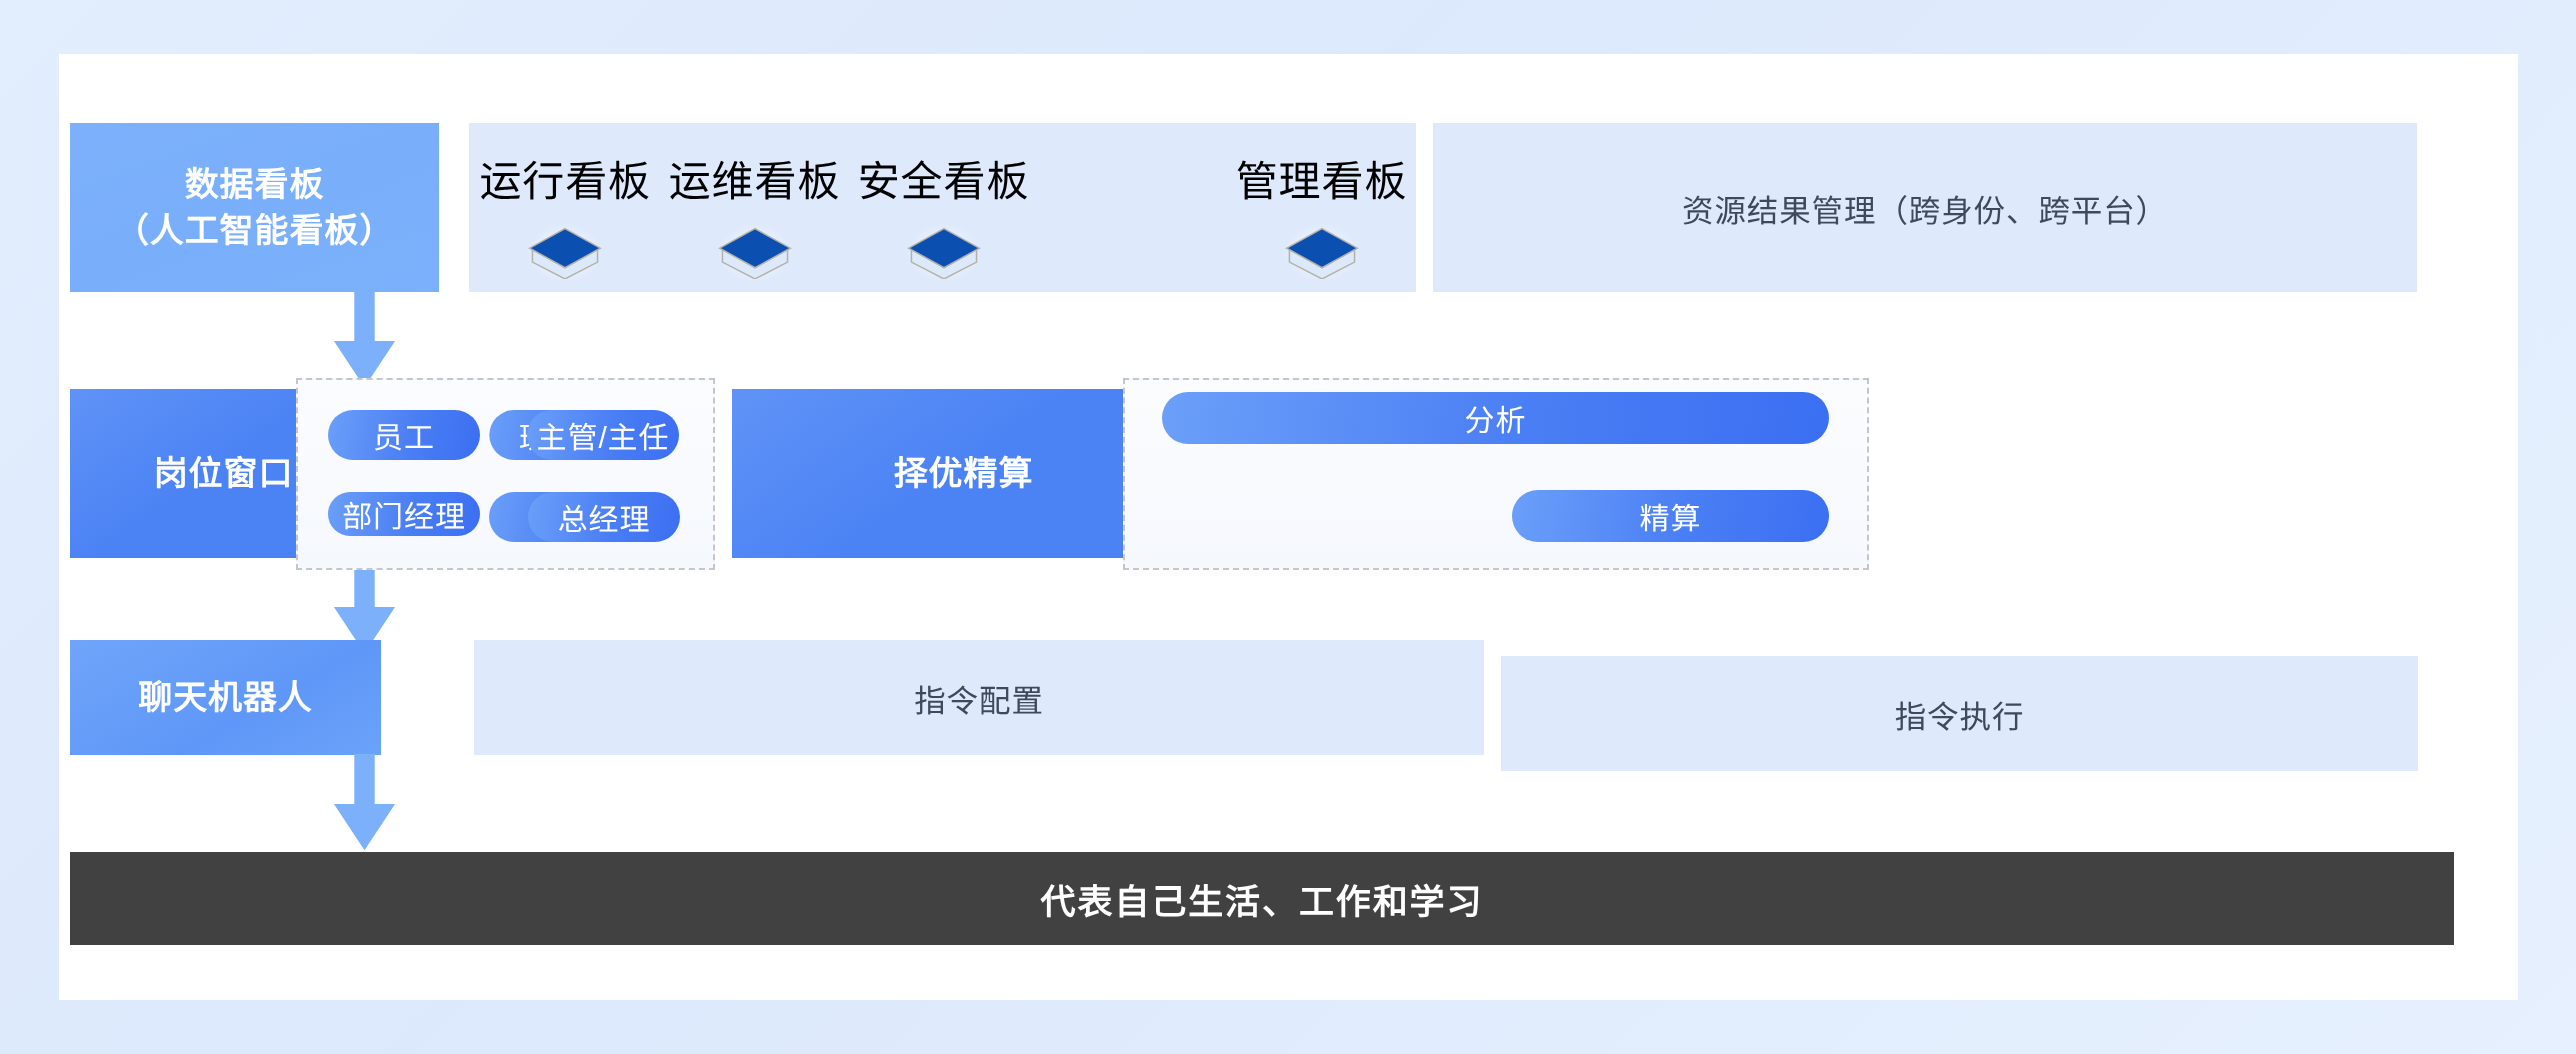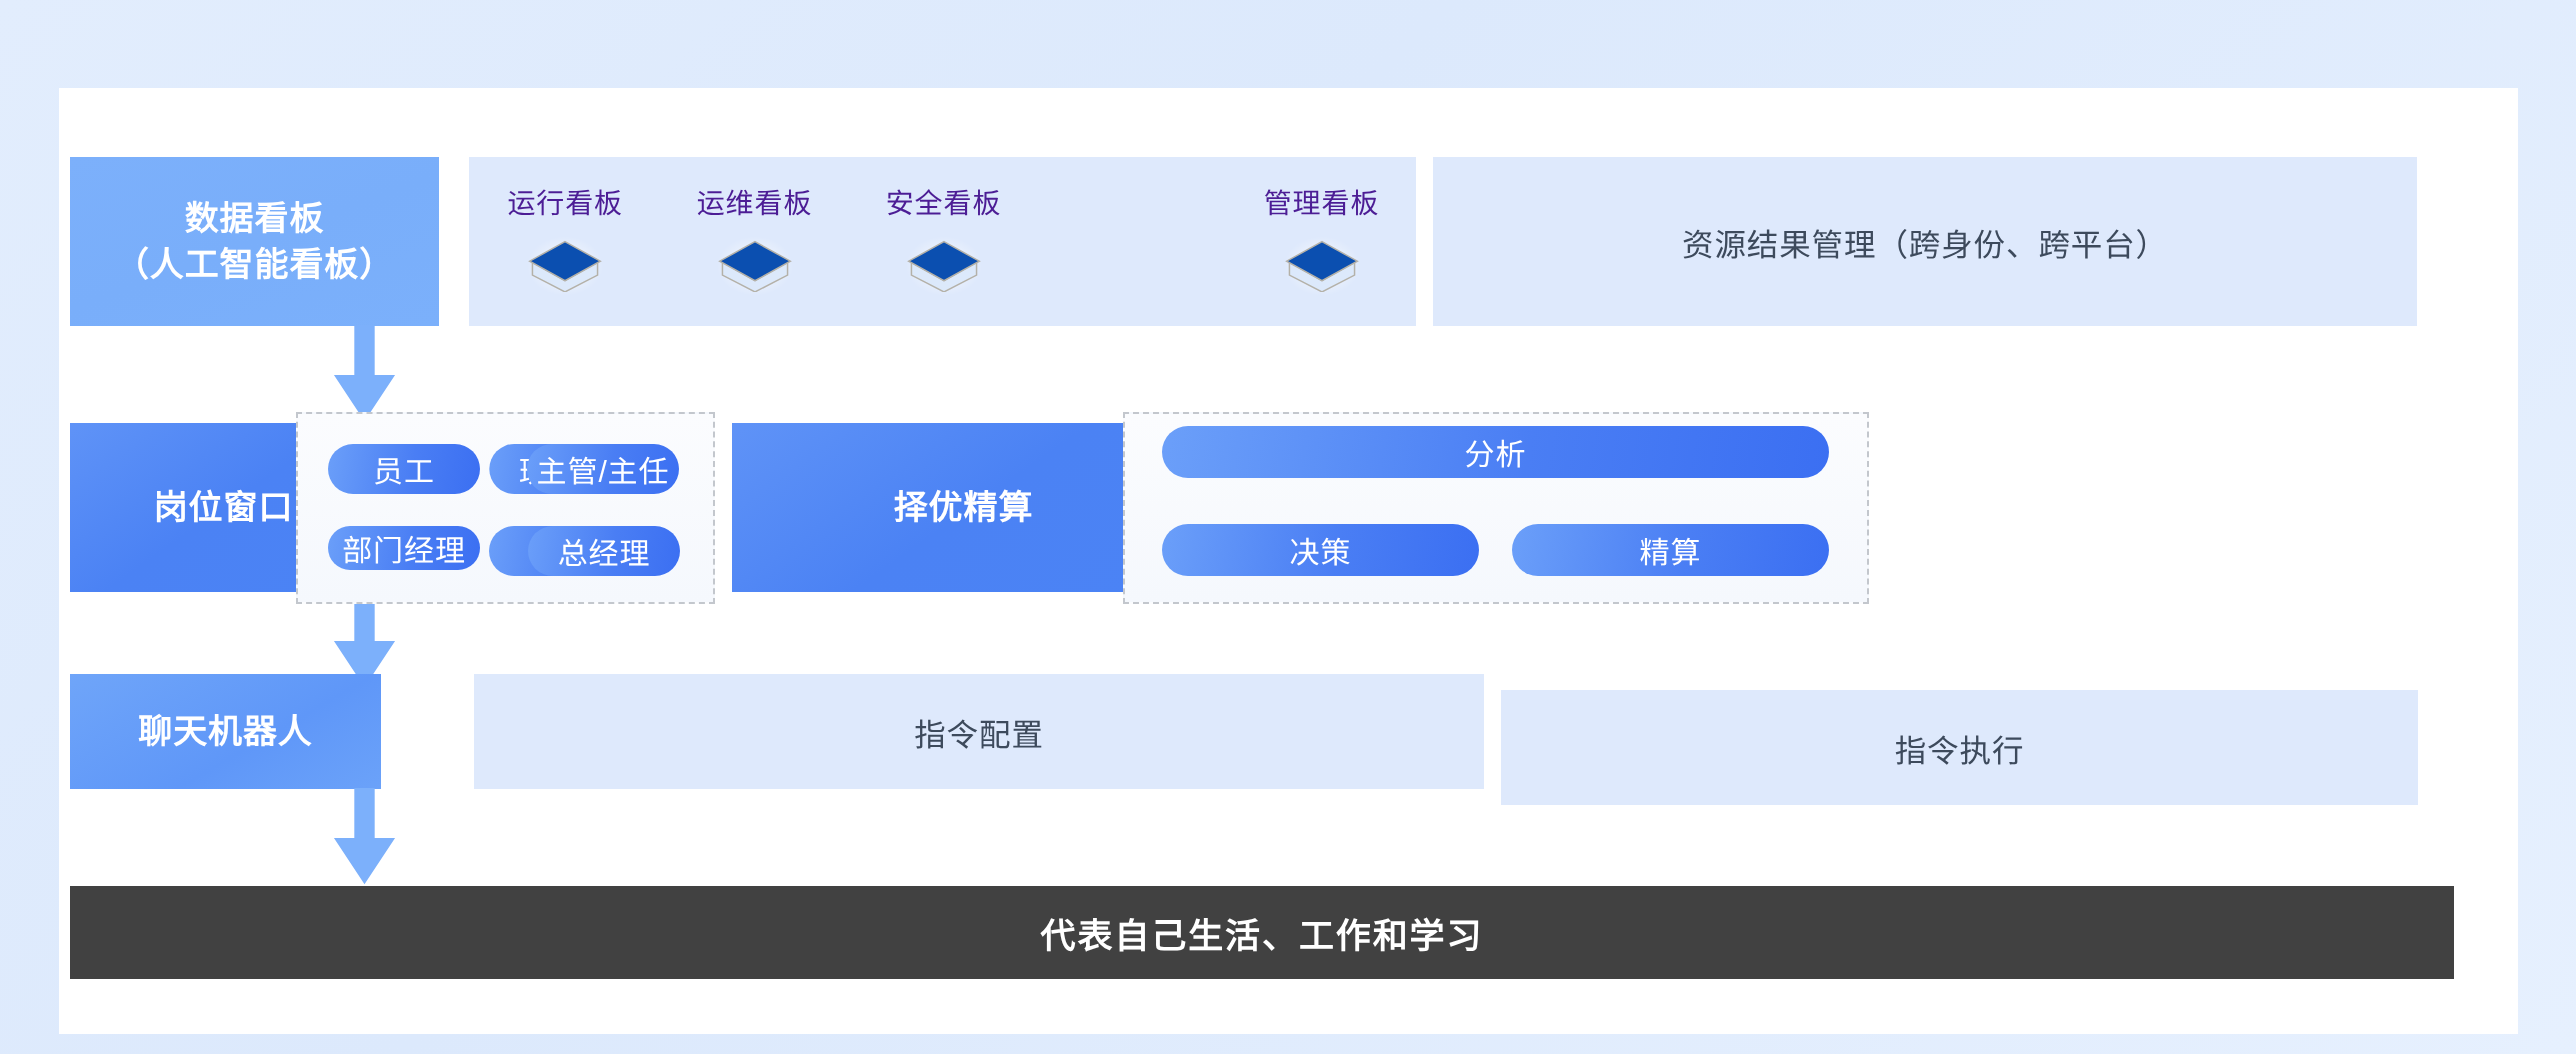--- a/index.html
+++ b/index.html
@@ -15,21 +15,20 @@
     overflow: hidden;
   }
 
   .canvas {
     position: absolute;
     left: 59px;
     top: 54px;
     width: 2459px;
     height: 946px;
     background: #ffffff;
-    margin-top: 34px;
   }
 
   
   .lbl-box {
     position: absolute;
     display: flex;
     align-items: center;
     justify-content: center;
     text-align: center;
     color: #ffffff;
@@ -64,22 +63,22 @@
   
   .tile {
     position: absolute;
     display: flex;
     flex-direction: column;
     align-items: center;
     justify-content: flex-start;
     width: 185px;
   }
   .tile-label {
-    color: #4c1d95;
-    font-size: 28px;
+    color: #000000;
+    font-size: 42px;
     letter-spacing: 0.9px;
     white-space: nowrap;
   }
   .cube {
     margin-top: 15px;
     width: 80px;
     height: 56px;
     position: relative;
   }
   .cube-glow {
@@ -228,23 +227,20 @@
   </div>
 
   <div class="lbl-box deep" style="left:673px; top:335px; width:367px; height:169px; font-size:34px;">
     <span>择优精算</span>
   </div>
 
   <div class="dashed-group" style="left:1064px; top:324px; width:746px; height:192px;">
     <div class="pill" style="left:37px; top:12px; width:667px; height:52px;">
       <span>分析</span>
     </div>
-    <div class="pill" style="left:37px; top:110px; width:317px; height:52px;">
-      <span>决策</span>
-    </div>
     <div class="pill" style="left:387px; top:110px; width:317px; height:52px;">
       <span>精算</span>
     </div>
   </div>
 
   <div class="lbl-box mid" style="left:11px; top:586px; width:311px; height:115px; font-size:34px;">
     <span>聊天机器人</span>
   </div>
 
   <div class="arrow" style="left:273px; top:700px; width:65px; height:100px;">

